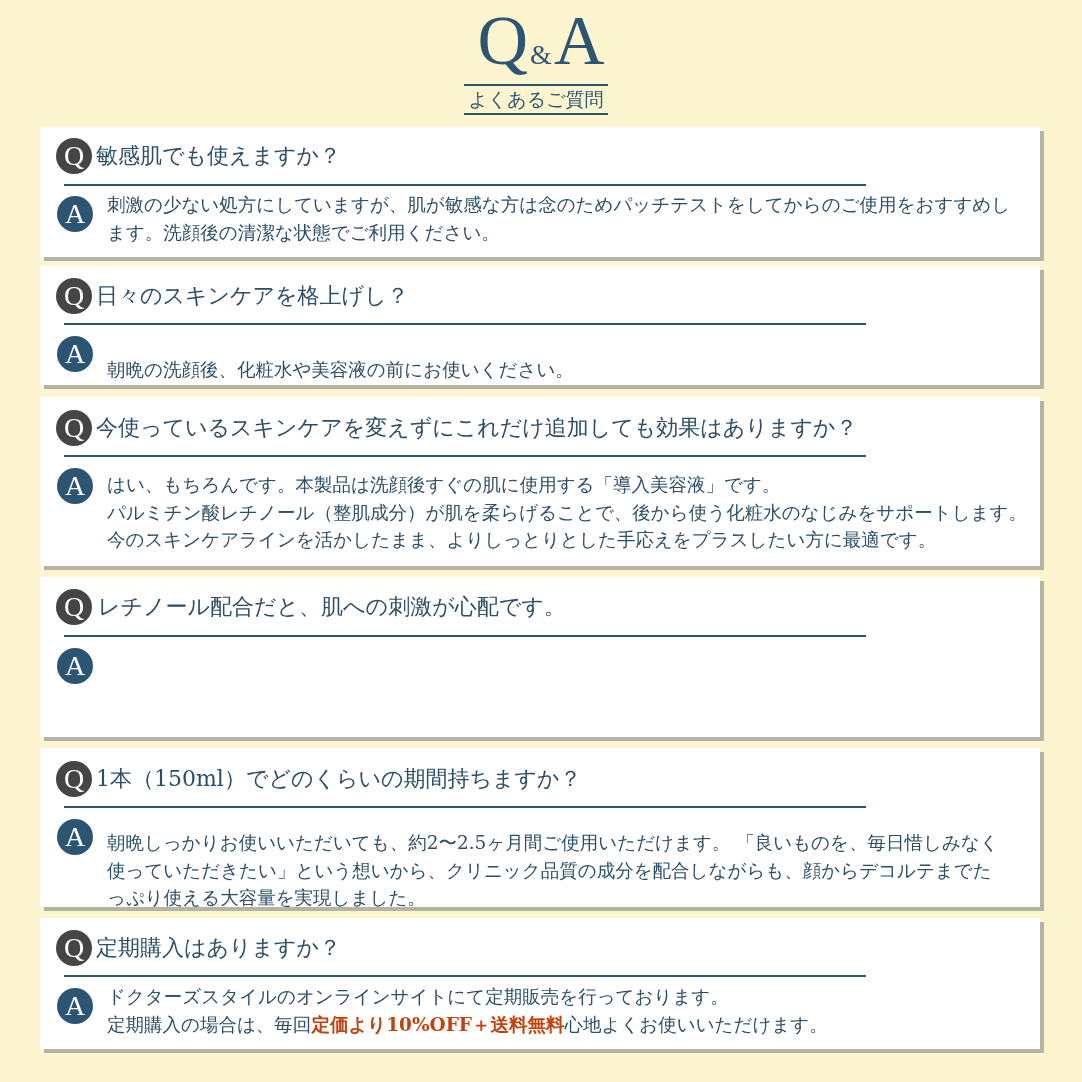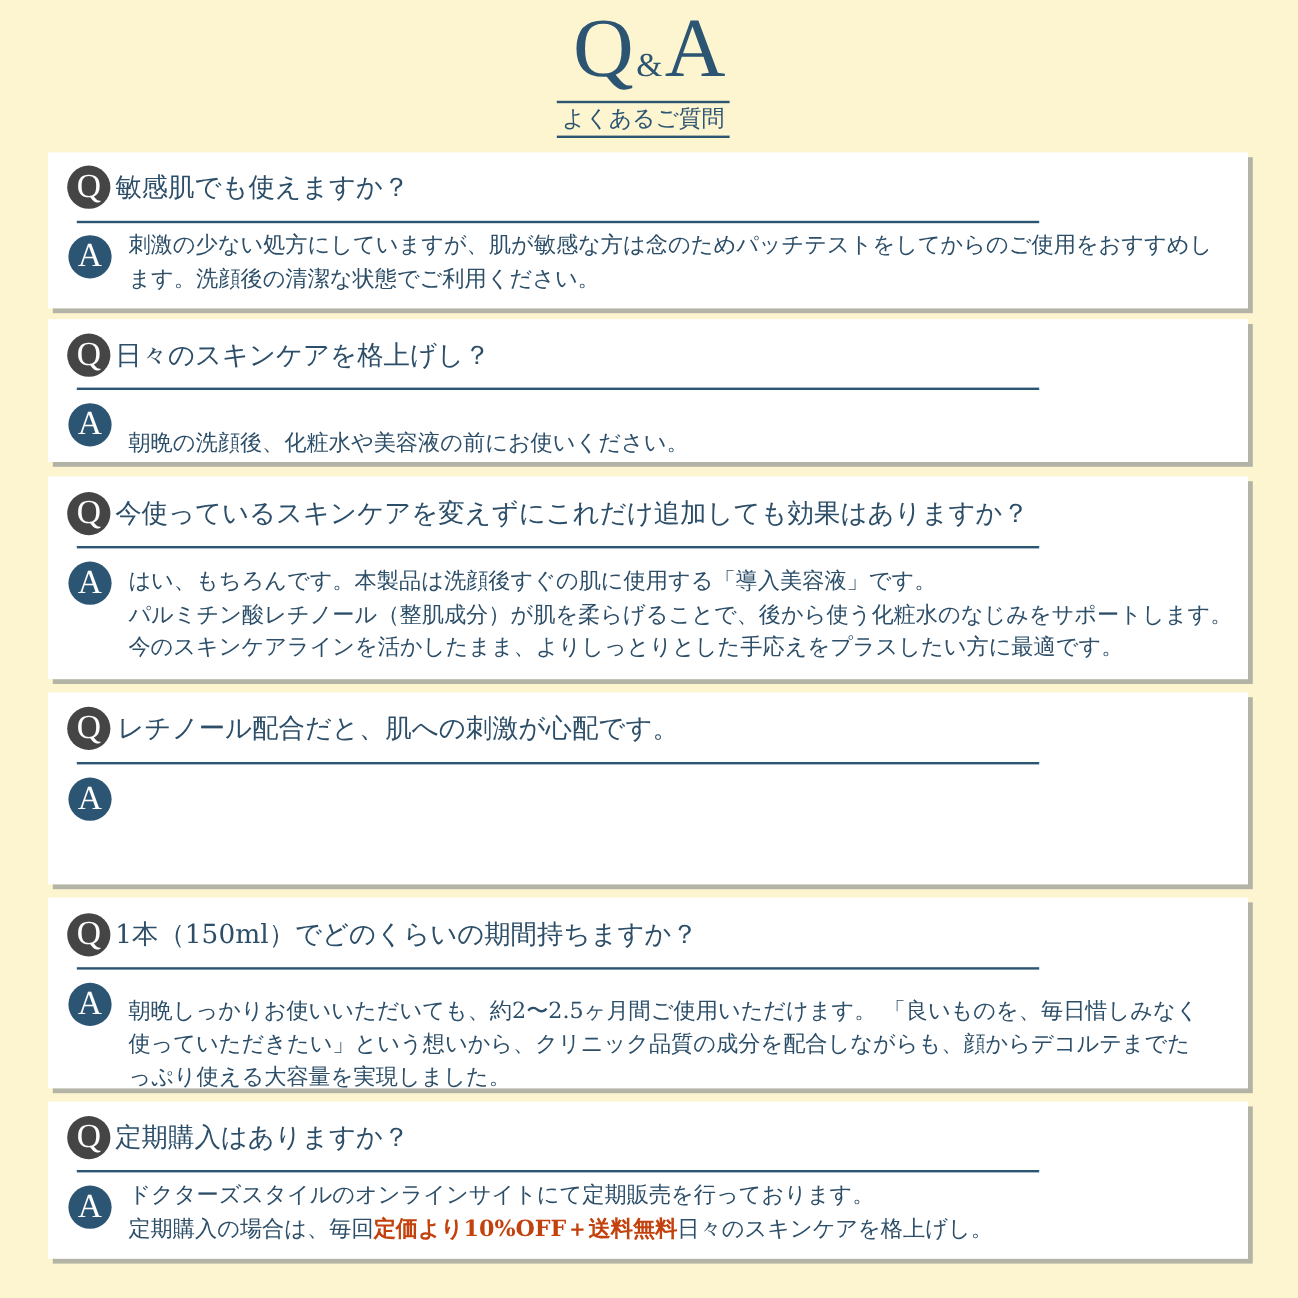--- a/index.html
+++ b/index.html
@@ -194,15 +194,15 @@
 
 <div class="card" style="top:918px;height:131px;">
   <div class="q-row" style="top:12px;">
     <span class="circle q-circle">Q</span>
     <span class="q-text">定期購入はありますか？</span>
   </div>
   <div class="divider" style="top:57px;"></div>
   <span class="circle a-circle a-circle-pos" style="top:70px;">A</span>
   <div class="a-text" style="top:65px;">
     <span class="a-line">ドクターズスタイルのオンラインサイトにて定期販売を行っております。</span>
-    <span class="a-line"><span>定期購入の場合は、毎回</span><span class="hl">定価より10%OFF＋送料無料</span><span>日々のスキンケアを格上げし。</span></span>
+    <span class="a-line"><span>定期購入の場合は、毎回</span><span class="hl">定価より10%OFF＋送料無料</span><span>心地よくお使いいただけます。</span></span>
   </div>
 </div>
 
 </body></html>

